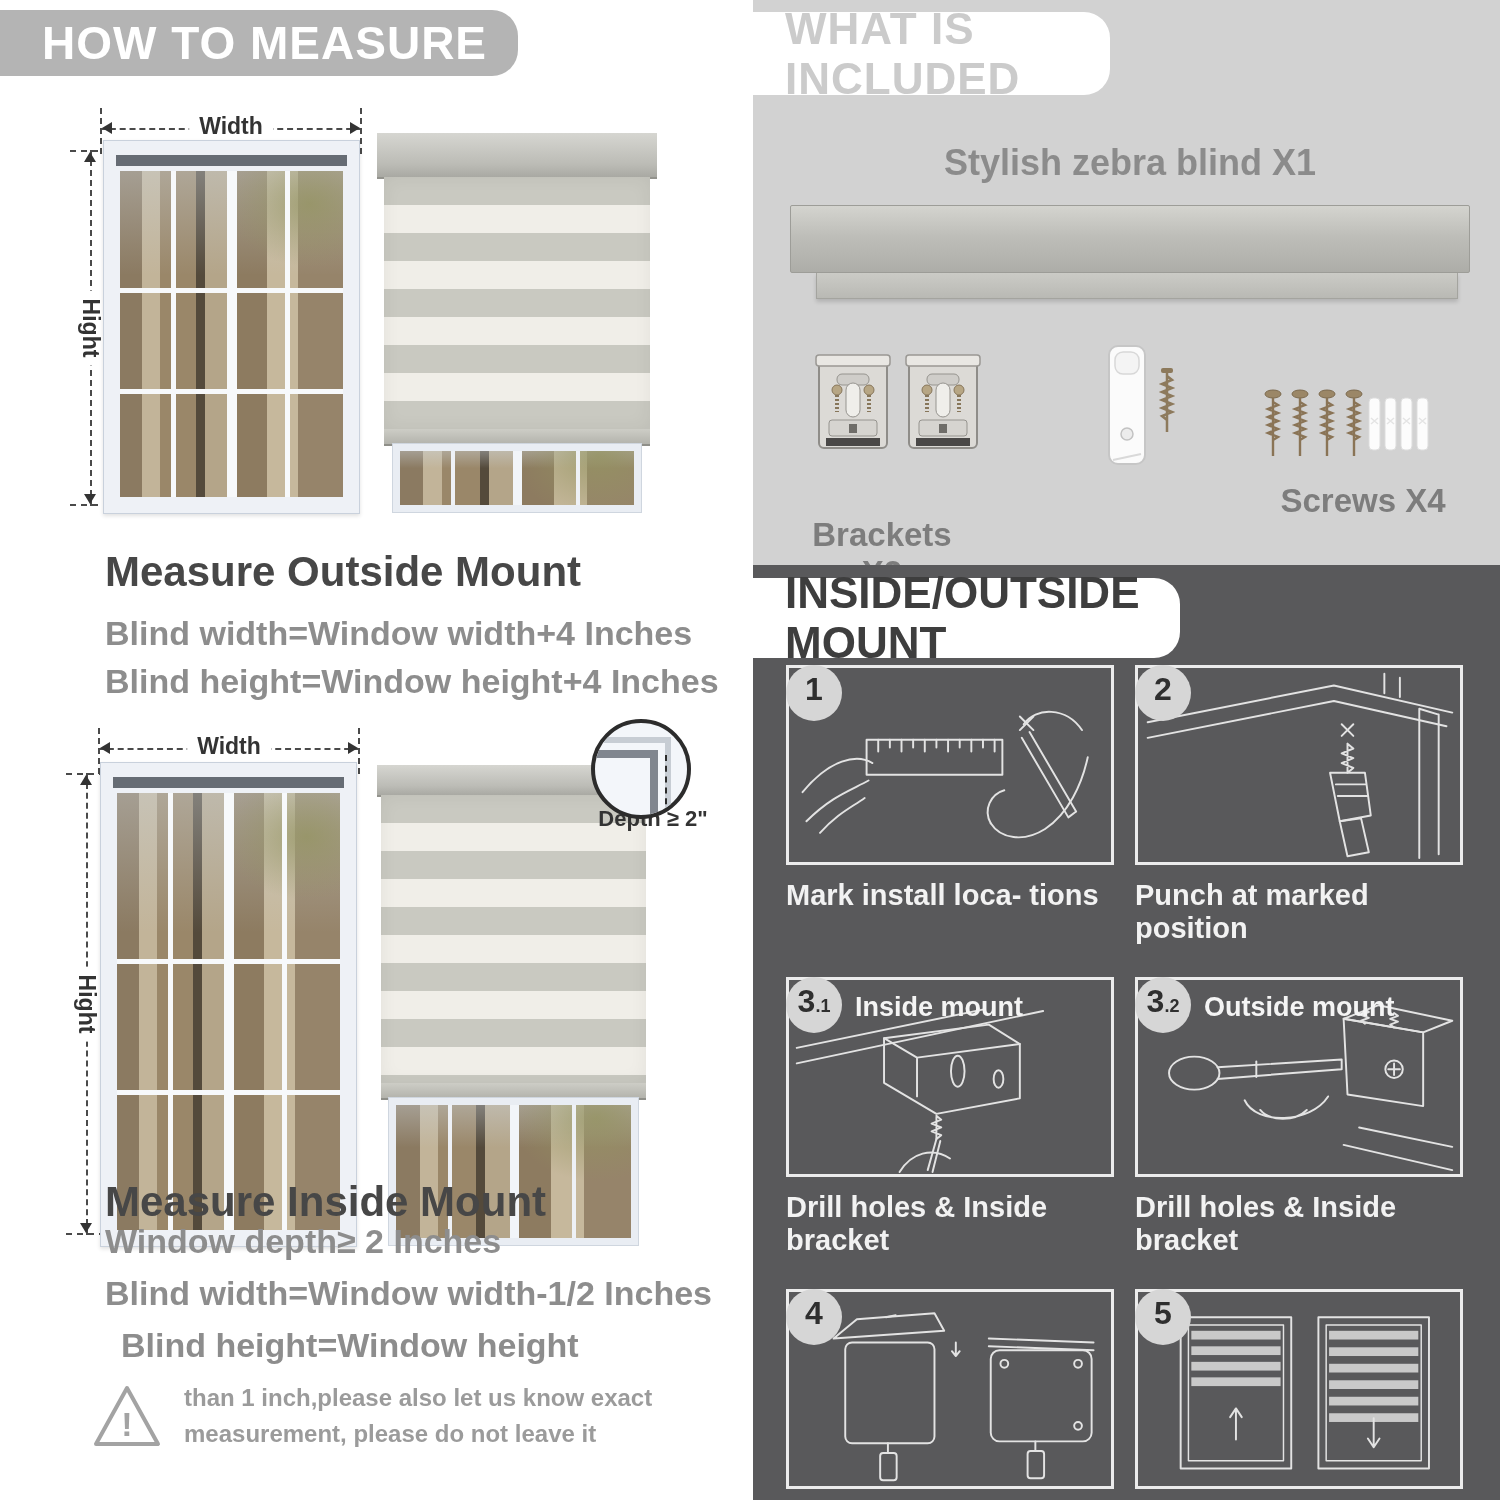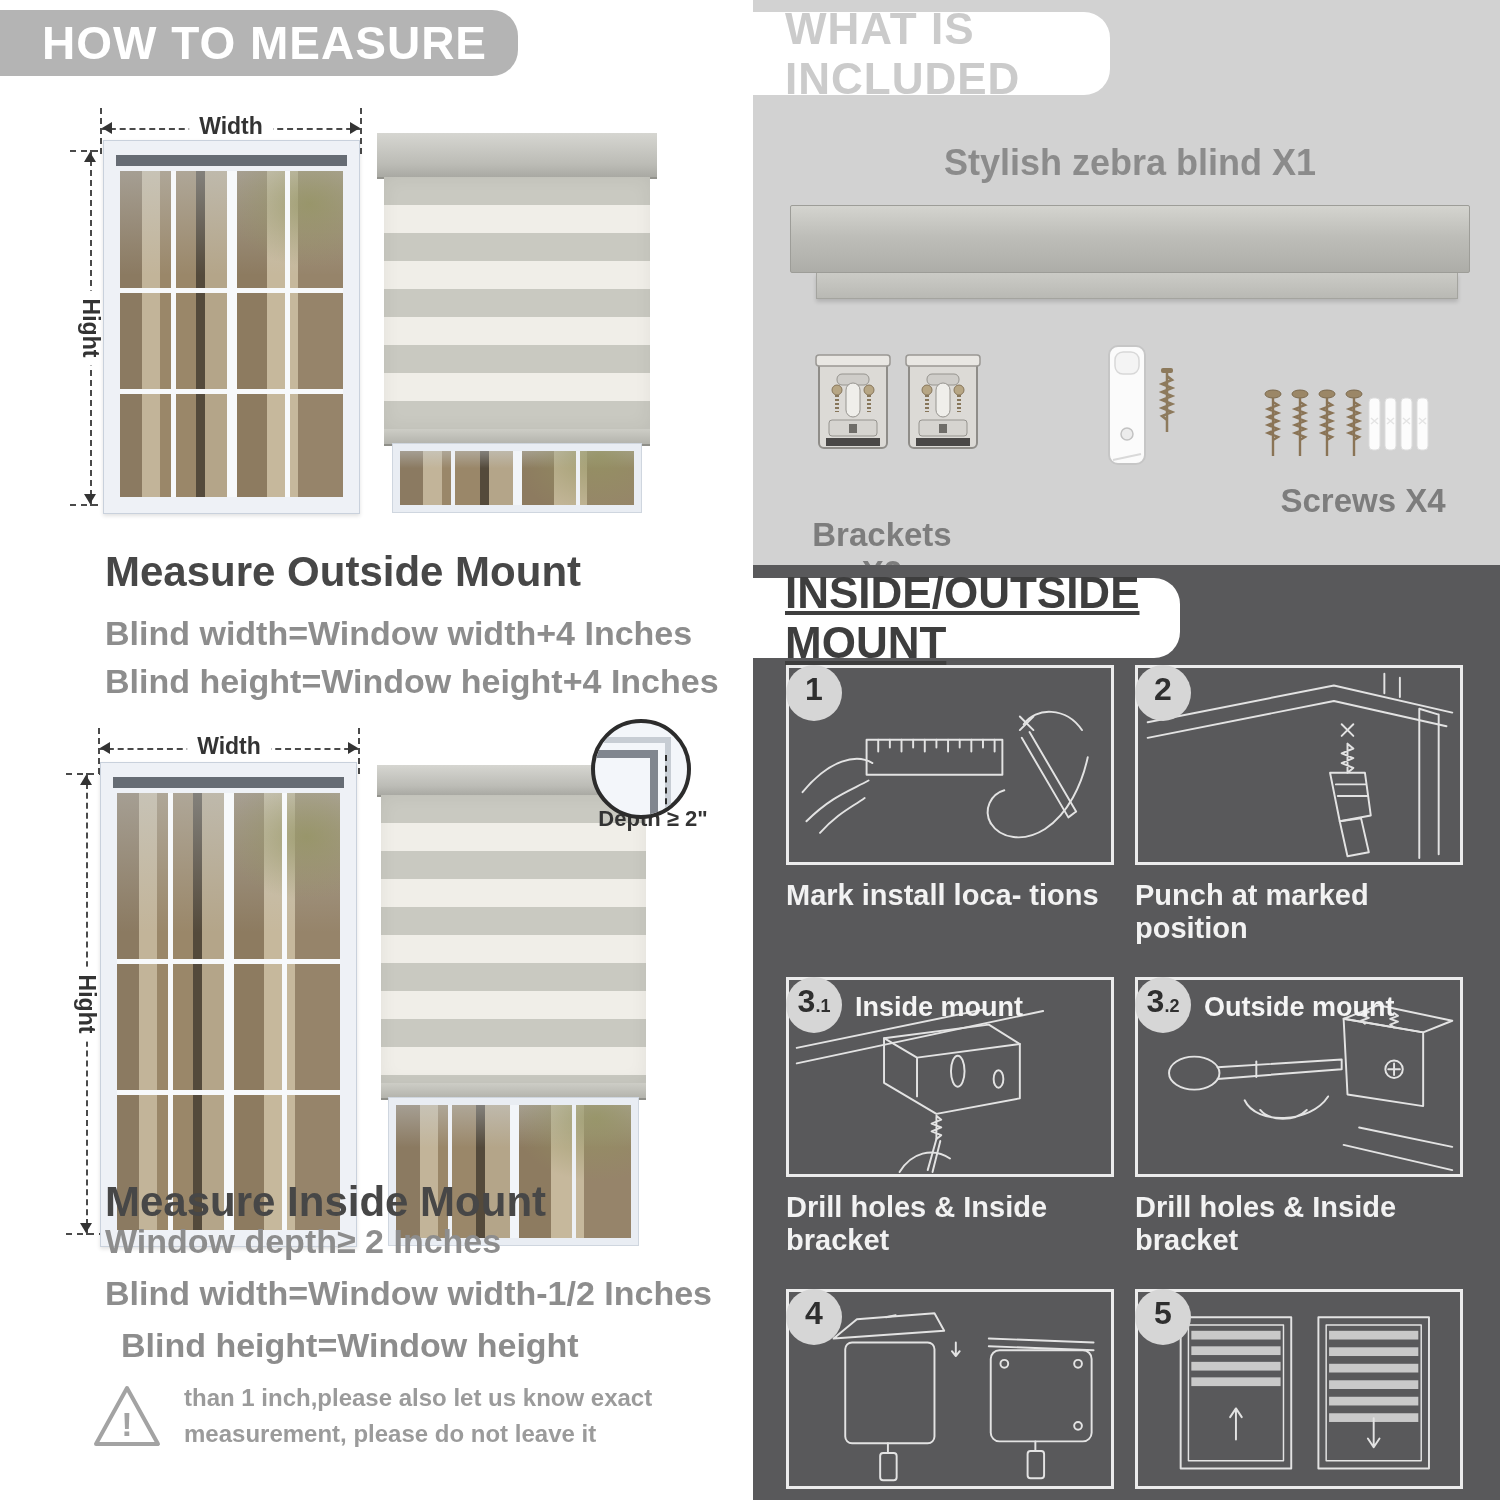--- a/index.html
+++ b/index.html
@@ -81,21 +81,21 @@
   .headrail .main{height:66px;background:linear-gradient(180deg,#d4d4cf 0%,#bebeb9 45%,#adada8 100%);
     border:1px solid #9d9d98;border-radius:2px;}
   .headrail .lip{height:25px;width:640px;margin-left:26px;background:linear-gradient(180deg,#cbcbc6,#b9b9b4);
     border:1px solid #a4a49f;border-top:none;box-shadow:0 3px 4px rgba(0,0,0,.15);}
   .item-label{position:absolute;top:482px;text-align:center;font-size:33px;font-weight:700;color:var(--label-gray,#7d7d7d);}
 
   
   .mount{left:753px;top:565px;width:747px;height:935px;background:var(--mount-bg,#59595b);}
   .title-mount{position:absolute;left:0;top:13px;width:427px;height:80px;background:#fff;
     border-radius:0 26px 26px 0;display:flex;align-items:center;padding-left:32px;box-sizing:border-box;
-    color:var(--mount-title,#3e3e3e);font-size:44px;font-weight:700;text-decoration:underline;}
+    color:var(--mount-title,#3e3e3e);font-size:44px;font-weight:700;}
   .steps{position:absolute;left:33px;top:100px;display:grid;grid-template-columns:328px 328px;
     column-gap:21px;row-gap:32px;}
   .panel{position:relative;width:328px;height:200px;border:3px solid #ececec;box-sizing:border-box;}
   .badge{position:absolute;left:-3px;top:-3px;width:56px;height:56px;border-radius:50%;background:#d6d6d6;
     display:flex;align-items:baseline;justify-content:center;padding-top:8px;box-sizing:border-box;}
   .badge .n{font-size:32px;font-weight:700;color:#2f2f2f;line-height:1;}
   .badge .s{font-size:18px;font-weight:700;color:#2f2f2f;line-height:1;}
   .panel-h{position:absolute;left:66px;top:12px;font-size:27px;font-weight:700;color:#f4f4f4;}
   .caption{margin-top:14px;font-size:29px;font-weight:700;color:var(--caption-white,#f2f2f2);}
   .sketch{position:absolute;inset:0;}

